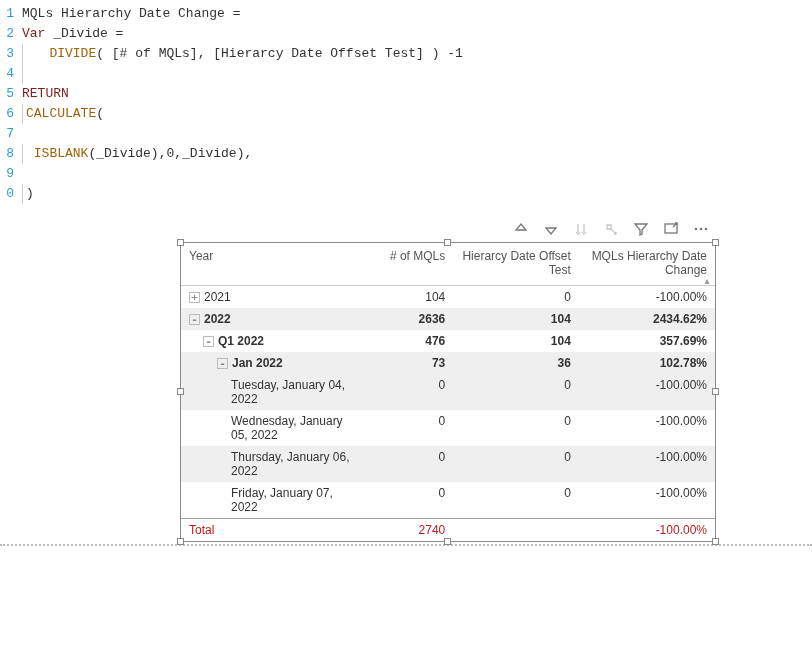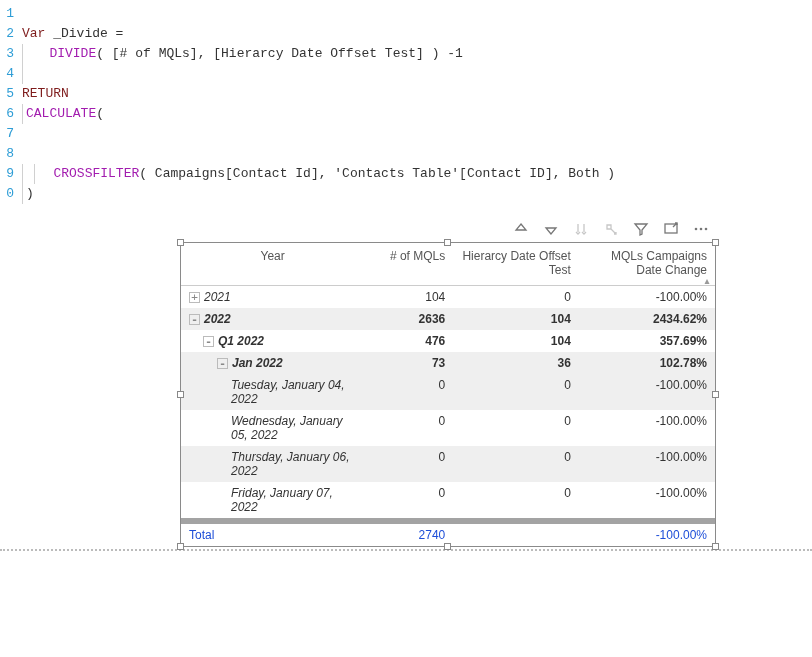--- a/index.html
+++ b/index.html
@@ -33,21 +33,21 @@
     display: inline-block;
     border-left: 1px solid #d0d0d0;
     height: 20px;
     margin-right: 3px;
     vertical-align: top;
   }
   .code {
     white-space: pre;
   }
   .kw-blue { color: #7f1d1d; }    
-  .kw-teal { color: #a21caf; }    
+  .kw-teal { color: #a16207; }    
   .p-text  { color: #333; }
 
   
   .visual-wrap {
     margin: 8px 0 0 180px;
     width: 536px;
   }
   .toolbar {
     display: flex;
     justify-content: flex-end;
@@ -79,39 +79,39 @@
   .h-ml{top:calc(50% - 4px);left:-4px;} .h-mr{top:calc(50% - 4px);right:-4px;}
   .h-bl{bottom:-4px;left:-4px;} .h-bm{bottom:-4px;left:calc(50% - 4px);} .h-br{bottom:-4px;right:-4px;}
 
   .tbl {
     width:100%;
     border-collapse: collapse;
     font-size: 12px;
     color:#333;
   }
   .tbl th {
-    text-align:center;
+    text-align:left;
     font-weight:400;
     color:#555;
     padding:6px 8px 8px 8px;
     border-bottom:1px solid #ccc;
     vertical-align: top;
   }
   .tbl th.num, .tbl td.num { text-align:right; }
   .tbl td {
     padding:4px 8px;
     vertical-align: top;
   }
   .tbl tr.bold td { font-weight:600; }
   .tbl tr.z td { background:#efefef; }
-  .tbl tr.total td { color:#1d4ed8; border-top:6px solid #a3a3a3; }
+  .tbl tr.total td { color:#b91c1c; border-top:1px solid #a3a3a3; }
   .yrcell {
     display:flex; align-items:flex-start; gap:4px;
   }
-  .yrcell .lbl { word-break: break-word; font-style: italic; }
+  .yrcell .lbl { word-break: break-word; }
   .exp {
     font-family: monospace;
     font-size:11px;
     color:#888;
     border:1px solid #bbb;
     width:11px;height:11px;
     line-height:9px;
     text-align:center;
     display:inline-block;
     flex-shrink:0;
@@ -138,20 +138,21 @@
   .col-a{width:85px;}
   .col-b{width:120px;}
   .col-c{width:130px;}
 </style>
 </head>
 <body>
 
 <div class="editor">
   <div class="code-line">
       <div class="gutter">1</div>
+    <div class="code p-text">MQLs Hierarchy Date Change =</div>
     </div>
 
   <div class="code-line">
       <div class="gutter">2</div>
     <div class="code"><span class="kw-blue">Var</span><span class="p-text"> _Divide =</span></div>
     </div>
 
   <div class="code-line">
       <div class="gutter">3</div>
     <div class="code"><span class="guide"></span>   <span class="kw-teal">DIVIDE</span><span class="p-text">( [# of MQLs], [Hierarcy Date Offset Test] ) -1</span></div>
@@ -171,25 +172,25 @@
       <div class="gutter">6</div>
     <div class="code"><span class="guide"></span><span class="kw-teal">CALCULATE</span><span class="p-text">(</span></div>
     </div>
 
   <div class="code-line">
       <div class="gutter">7</div>
     </div>
 
   <div class="code-line">
       <div class="gutter">8</div>
+    <div class="code"><span class="guide"></span> <span class="kw-teal">ISBLANK</span><span class="p-text">(_Divide),0,_Divide),</span></div>
     </div>
 
   <div class="code-line">
       <div class="gutter">9</div>
-    <div class="code"><span class="guide"></span> <span class="guide"></span>  <span class="kw-teal">CROSSFILTER</span><span class="p-text">( Campaigns[Contact Id], 'Contacts Table'[Contact ID], Both )</span></div>
     </div>
 
   <div class="code-line">
       <div class="gutter">0</div>
     <div class="code"><span class="guide"></span><span class="p-text">)</span></div>
     </div>
 </div>
 
 <div class="visual-wrap">
   <div class="toolbar">
@@ -248,21 +249,21 @@
           <col class="col-year">
           <col class="col-a">
           <col class="col-b">
           <col class="col-c">
         </colgroup>
       <thead>
         <tr>
           <th>Year</th>
           <th class="num"># of MQLs</th>
           <th class="num">Hierarcy Date Offset Test</th>
-          <th class="num">MQLs Campaigns Date Change</th>
+          <th class="num">MQLs Hierarchy Date Change</th>
         </tr>
       </thead>
       <tbody id="tbody">
           <tr>
             <td>
               <div class="yrcell ind0">
                 <span class="exp">+</span>
                 <span class="lbl">2021</span>
               </div>
             </td>

